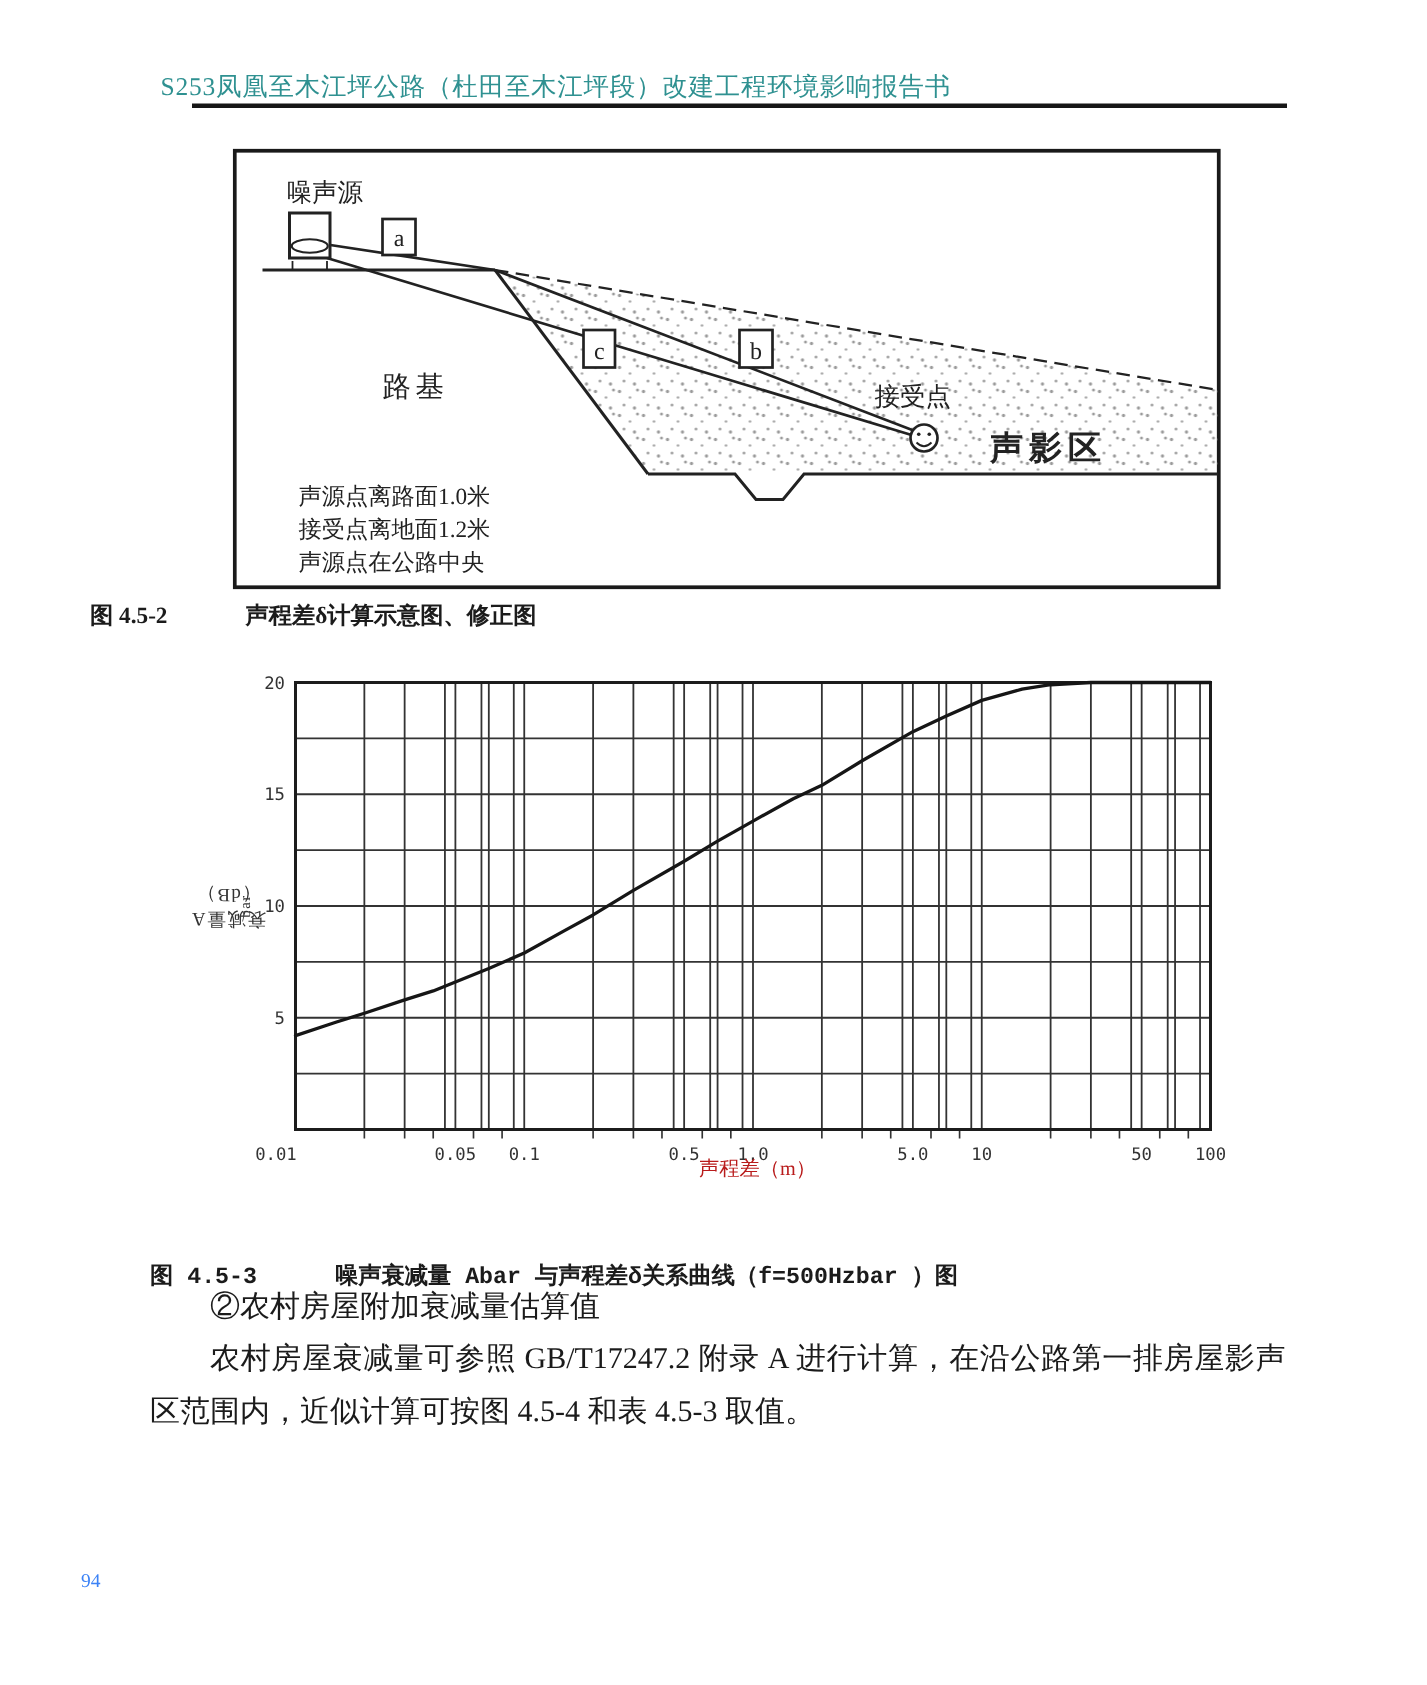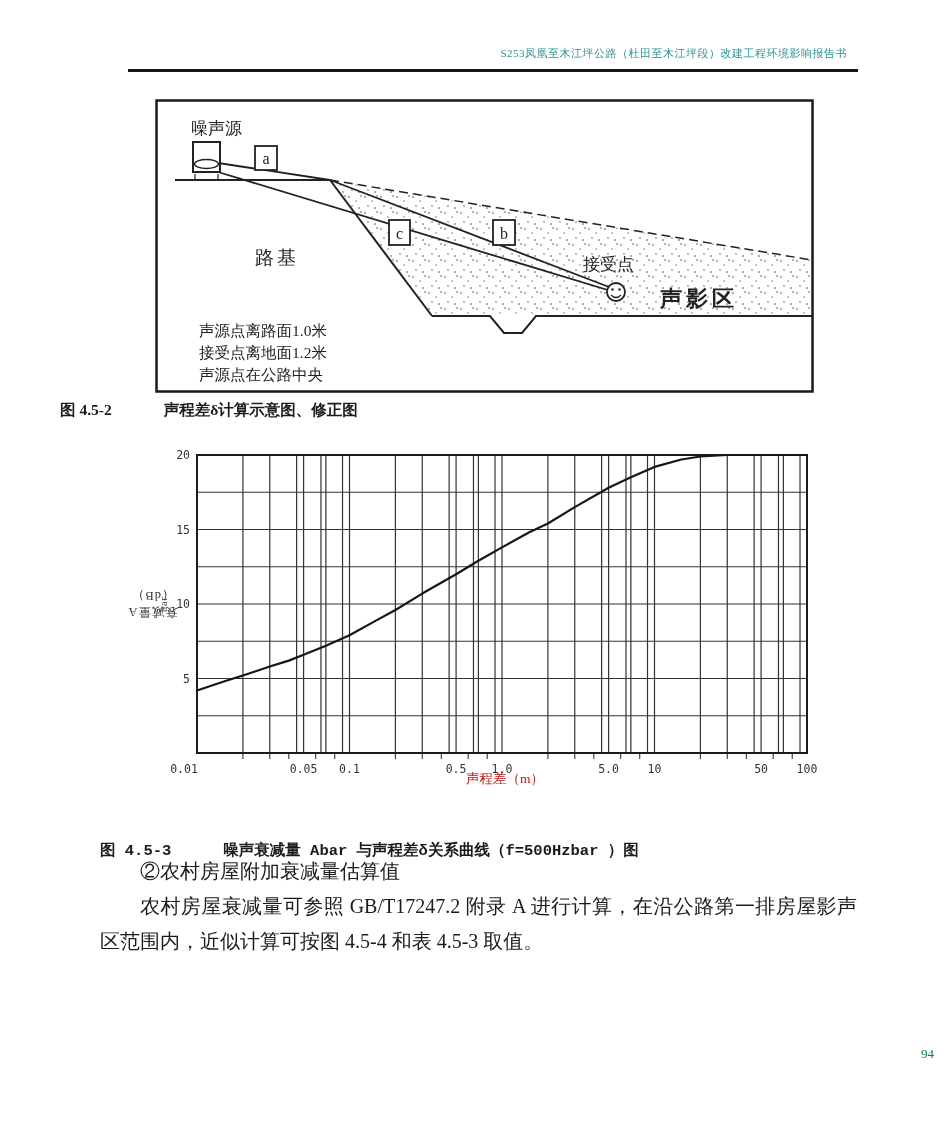--- a/index.html
+++ b/index.html
@@ -1,35 +1,35 @@
 <!DOCTYPE html>
 <html><head>
 <meta charset="utf-8">
 <style>
   html,body{margin:0;padding:0;background:#ffffff;}
   .page{position:relative;width:951px;height:1123px;background:#ffffff;overflow:hidden;
         font-family:"Liberation Serif","DejaVu Serif",serif;color:#1b1b1b;}
-  .hdr-title{position:absolute;left:92px;top:46px;width:755px;text-align:right;
-             font-size:11px;letter-spacing:0.5px;}
+  .hdr-title{position:absolute;left:107px;top:46px;width:755px;text-align:left;
+             font-size:17px;letter-spacing:0.5px;}
   .hdr-rule{position:absolute;left:128px;top:69px;width:730px;height:2.5px;background:#161616;}
   .fig1-svg{position:absolute;left:155px;top:98px;}
   .caption{position:absolute;left:60px;width:830px;text-align:left;font-size:15.5px;font-weight:600;}
   .caption .cap-label{margin-right:52px;}
   .cap1{top:400px;}
   .cap2{top:840px;left:100px;width:810px;font-family:Liberation Mono, monospace;}
   .chart-svg{position:absolute;left:130px;top:445px;}
   .ylab{position:absolute;left:161px;top:604px;width:0;height:0;}
   .ylab span{position:absolute;white-space:nowrap;transform:translate(-50%,-50%) rotate(-90deg);
              font-size:12.5px;letter-spacing:1px;color:#333;}
   .ylab sub{font-size:10px;}
   .xlab{position:absolute;left:100px;top:770px;width:810px;text-align:center;font-size:13.5px;color:#b91c1c;}
   .bodytxt{position:absolute;left:100px;top:854px;width:757px;font-size:20px;}
   .bodytxt p{margin:0;text-indent:2em;line-height:35px;}
   .bodytxt p.just{text-align:justify;}
-  .pagenum{position:absolute;left:54px;top:1046px;width:880px;text-align:right;font-size:13px;color:#15803d;}
+  .pagenum{position:absolute;left:54px;top:1046px;width:880px;text-align:left;font-size:13px;color:#3b82f6;}
   .tick{font:11.5px "DejaVu Sans Mono",monospace;fill:#333;stroke:none;}
   svg text{fill:#222;stroke:none;}
 </style>
 </head>
 <body>
 
 <div class="page">
 
   <div class="hdr-title" style="color: rgb(47, 145, 145);">S253凤凰至木江坪公路（杜田至木江坪段）改建工程环境影响报告书</div>
   <div class="hdr-rule"></div>

